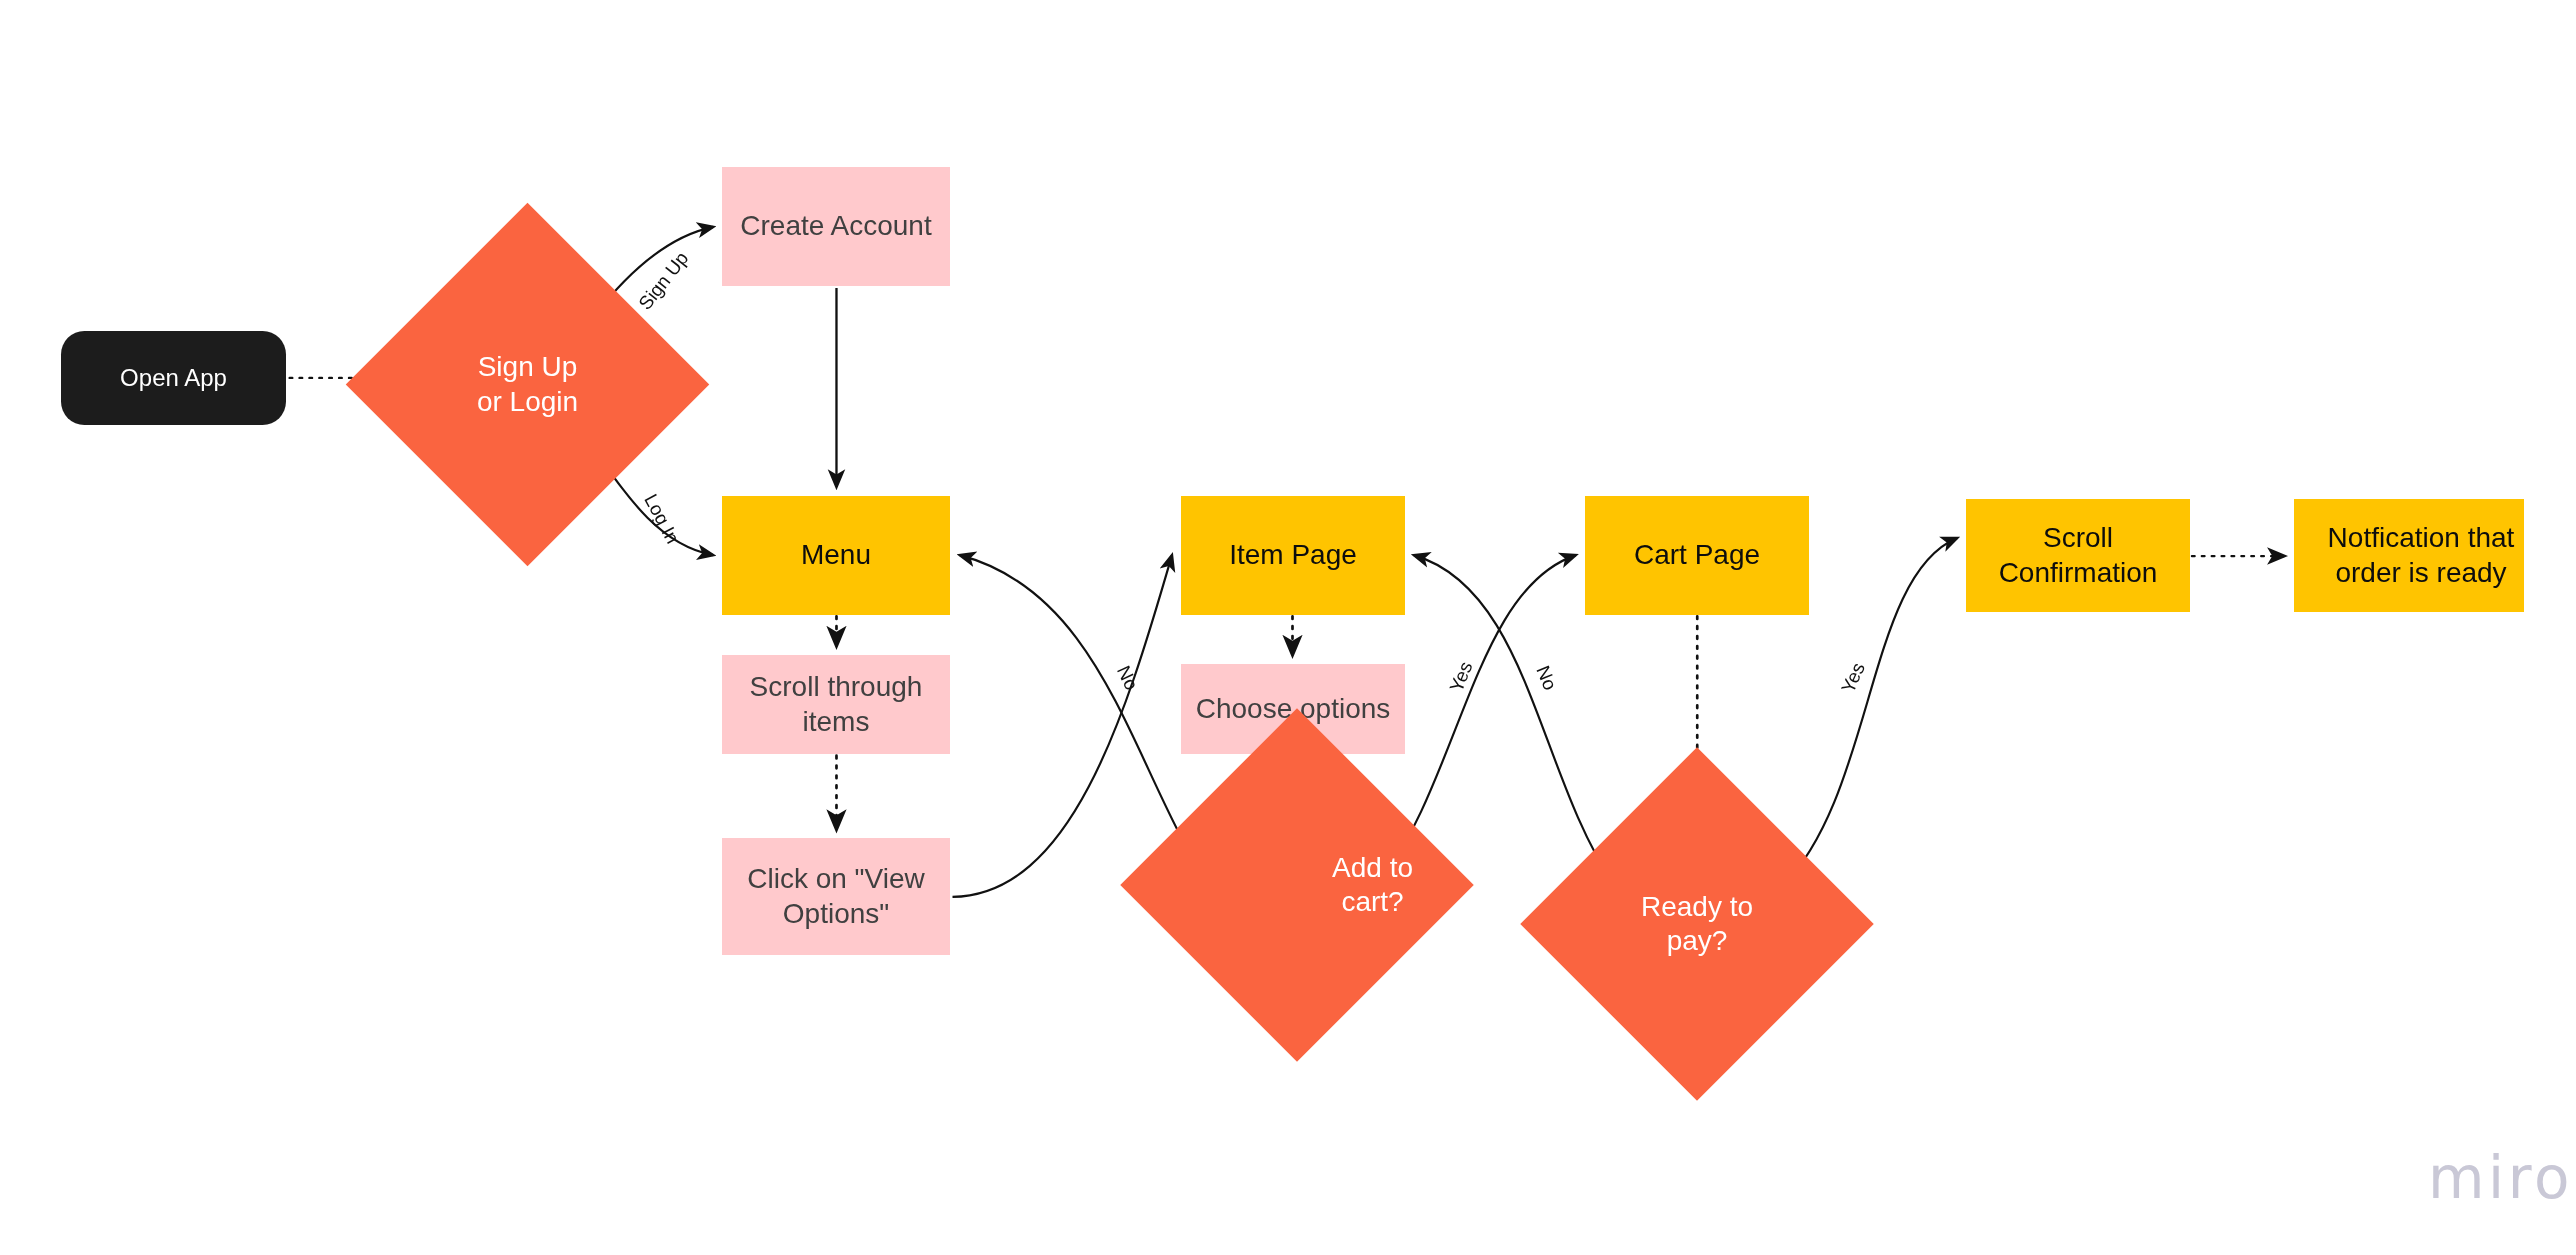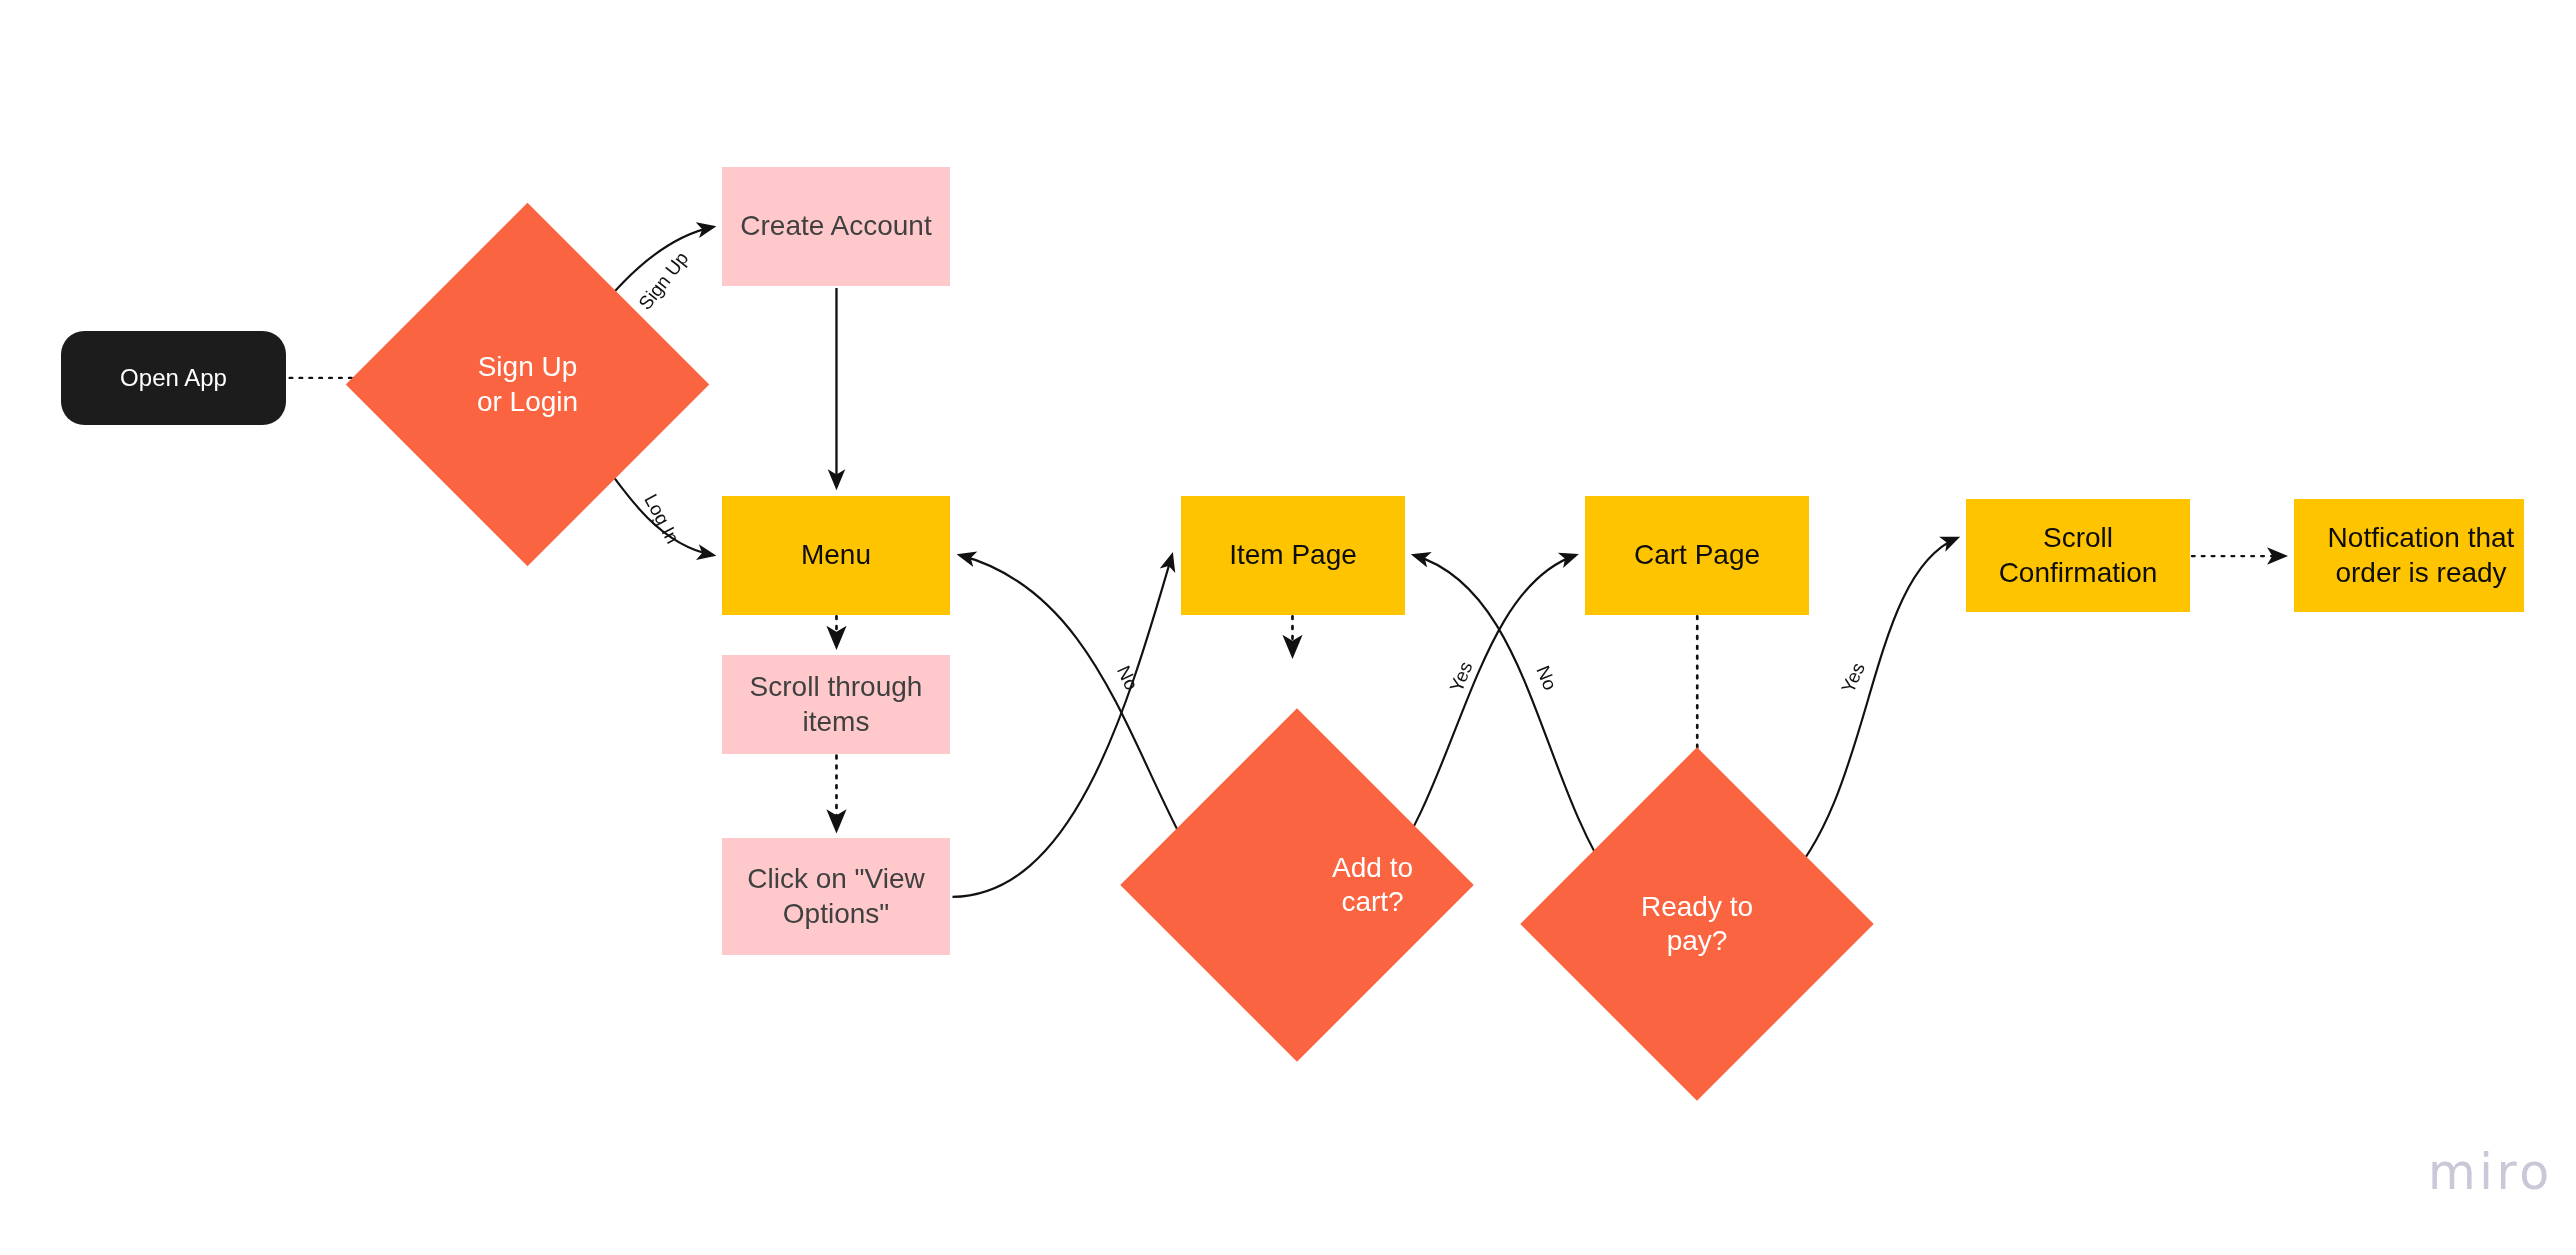--- a/index.html
+++ b/index.html
@@ -79,21 +79,21 @@
   }
   .edge-label {
     position: absolute;
     font-size: 19px;
     color: #111111;
     white-space: nowrap;
     transform-origin: 50% 50%;
   }
   #watermark {
     position: absolute;
-    font-size: 49px;
+    font-size: 58px;
     letter-spacing: 3.6px;
     color: #c9c8d6;
     font-family: "DejaVu Sans", sans-serif;
   }
 </style>
 </head>
 <body>
 
 <div id="canvas">
 
@@ -160,20 +160,23 @@
 
   <div class="node shape-substep" style="left:722px;top:838px;width:228px;height:117px;">
     <span class="node-label">Click on "View
 Options"</span>
   </div>
 
   <div class="node shape-process" style="left:1181px;top:496px;width:224px;height:119px;">
     <span class="node-label">Item Page</span>
   </div>
 
+  <div class="node shape-substep" style="left:1181px;top:664px;width:224px;height:90px;">
+    <span class="node-label">Choose options</span>
+  </div>
 
   <div class="node shape-decision" style="left:1172px;top:760px;width:250px;height:250px;justify-content:flex-end;">
     <span class="diamond-bg"></span>
     <span class="node-label">Add to
 cart?</span>
   </div>
 
   <div class="node shape-process" style="left:1585px;top:496px;width:224px;height:119px;">
     <span class="node-label">Cart Page</span>
   </div>

